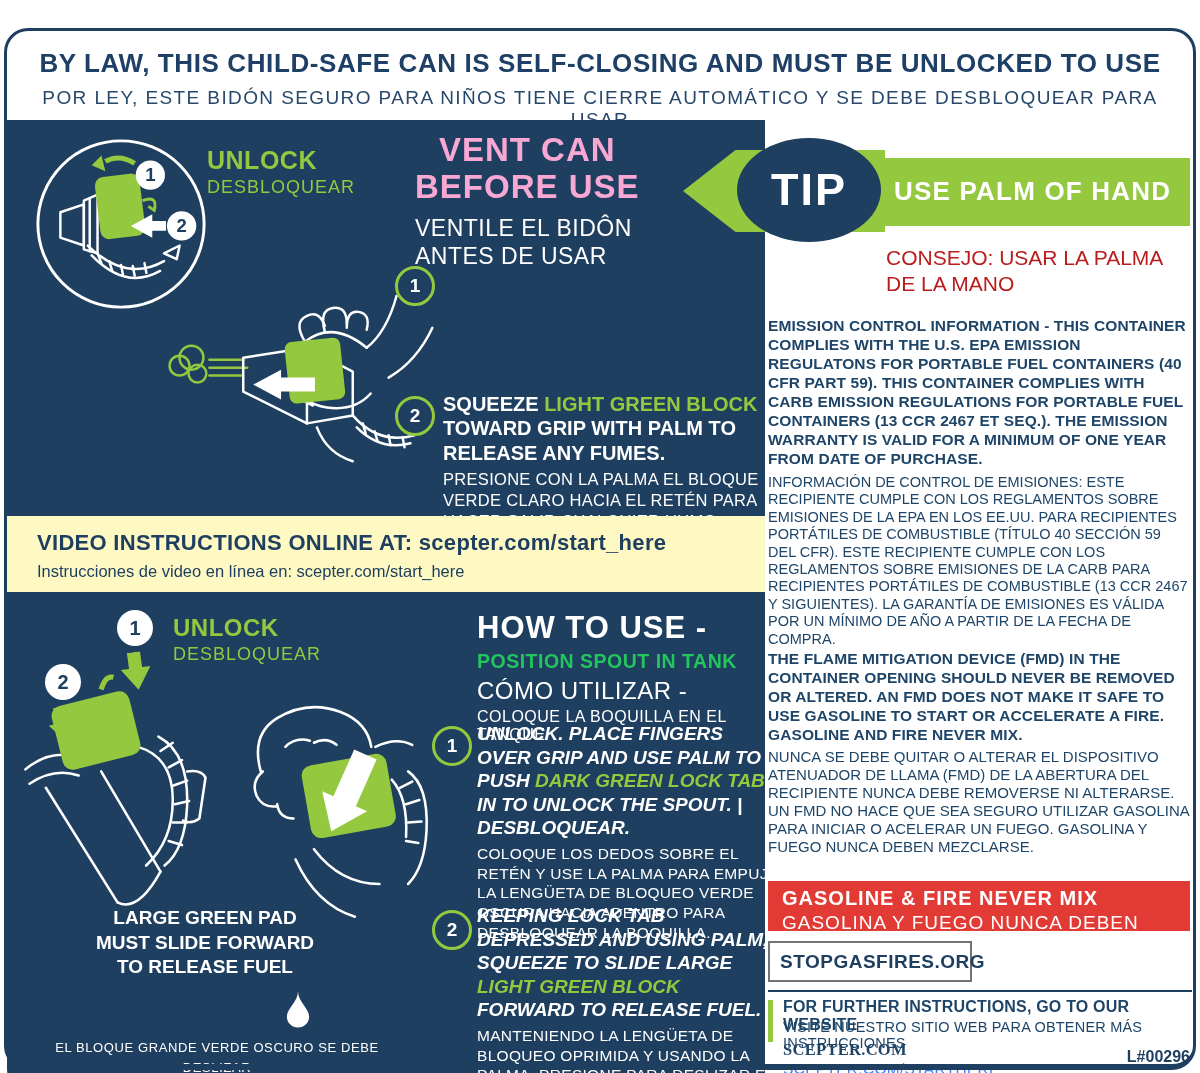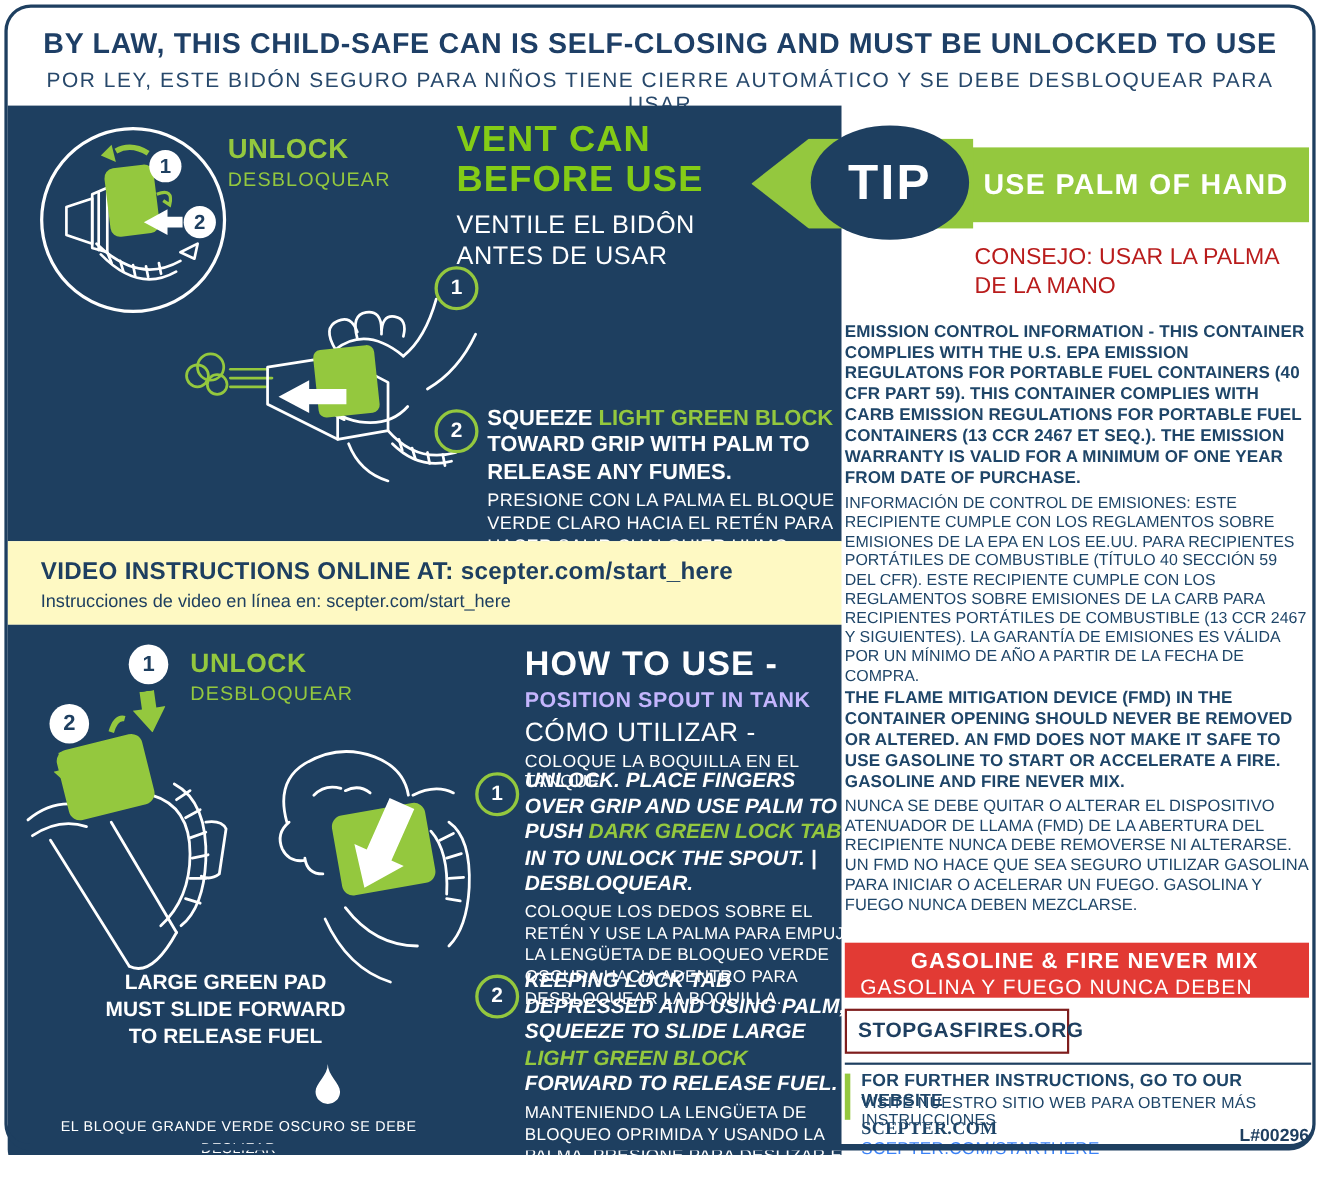--- a/index.html
+++ b/index.html
@@ -1,71 +1,71 @@
 <!DOCTYPE html>
 <html><head>
 <meta charset="utf-8">
 <style>
   html,body{margin:0;padding:0;background:#fff;}
   .label{position:relative;width:1200px;height:1050px;background:#fff;overflow:hidden;
-         font-family:"Liberation Sans",sans-serif;-webkit-font-smoothing:antialiased;}
+         font-family:"Liberation Sans",sans-serif;margin-top:24px;-webkit-font-smoothing:antialiased;}
   .abs{position:absolute;}
   .label-border{position:absolute;inset:4px;border:3px solid #1e3f60;border-bottom-width:6px;
                 border-radius:24px;pointer-events:none;z-index:40;}
   
   .hdr{left:30px;right:30px;top:24px;text-align:center;color:#1e3f66;}
   .hdr-en{font-size:26px;font-weight:bold;letter-spacing:.6px;}
   .hdr-es{font-size:19px;letter-spacing:1.4px;color:#27486b;margin-top:8px;}
   
   .panel{background:#1e3f60;left:7px;width:758px;}
   .panel1{top:96px;height:396px;}
   .banner-video{left:7px;top:492px;width:758px;height:76px;background:#fef9c3;color:#1e3f60;}
   .banner-video .l1{font-weight:bold;font-size:22px;letter-spacing:.3px;margin:14px 0 0 30px;}
   .banner-video .l2{font-size:16.5px;margin:6px 0 0 30px;}
   .panel2{top:568px;height:497px;border-radius:0 0 0 20px;}
   .green-txt{color:#94c83e;}
   .unlock-en{font-weight:bold;font-size:25px;letter-spacing:.5px;}
   .unlock-es{font-size:18px;letter-spacing:1px;margin-top:2px;}
-  .vent-title{color:#84cc16;font-weight:bold;font-size:33px;line-height:1.12;letter-spacing:1px;white-space:pre-line;}
+  .vent-title{color:#f9a8d4;font-weight:bold;font-size:33px;line-height:1.12;letter-spacing:1px;white-space:pre-line;text-align:center;}
   .vent-sub{color:#fff;font-size:23px;line-height:1.22;letter-spacing:.5px;white-space:pre-line;}
   .marker-outline{width:34px;height:34px;border-radius:50%;border:3px solid #94c83e;color:#fff;
                   font-weight:bold;font-size:19px;display:flex;align-items:center;justify-content:center;}
   .marker-solid{width:36px;height:36px;border-radius:50%;background:#fff;color:#1e3f60;
                 font-weight:bold;font-size:20px;display:flex;align-items:center;justify-content:center;}
   .dn-arrow{width:30px;height:38px;background:#94c83e;
             clip-path:polygon(28% 0,72% 0,72% 42%,100% 42%,50% 100%,0 42%,28% 42%);}
   .step-txt{color:#fff;}
   .step-txt .bold{font-weight:bold;font-size:20px;line-height:1.22;}
   .step-txt .hl{color:#94c83e;}
   .step-txt .es{font-size:16.5px;line-height:1.27;letter-spacing:.3px;margin-top:4px;}
   .step-txt2 .bold{font-size:19px;line-height:1.24;font-style:italic;}
   .step-txt2 .es{font-size:15.5px;line-height:1.28;}
   .howto-t1{color:#fff;font-weight:bold;font-size:31px;letter-spacing:1px;}
-  .howto-t2{color:#c4b5fd;font-weight:bold;font-size:19.5px;letter-spacing:.5px;margin-top:4px;}
+  .howto-t2{color:#22c55e;font-weight:bold;font-size:19.5px;letter-spacing:.5px;margin-top:4px;}
   .howto-t3{color:#fff;font-size:24px;letter-spacing:.5px;margin-top:4px;}
   .howto-t4{color:#fff;font-size:16px;letter-spacing:.5px;margin-top:3px;}
   .pad-note{color:#fff;font-weight:bold;font-size:19px;line-height:1.3;text-align:center;white-space:pre-line;}
   .pad-note-es{color:#fff;font-size:13px;letter-spacing:.6px;line-height:1.5;text-align:center;white-space:pre-line;}
   
   .tip-chevron{left:683px;top:126px;width:202px;height:82px;background:#94c83e;
                clip-path:polygon(0 50%,26% 0,100% 0,100% 100%,26% 100%);z-index:2;}
   .tip-bar{left:860px;top:134px;width:330px;height:68px;background:#94c83e;z-index:1;}
   .tip-bubble{left:737px;top:114px;width:144px;height:104px;background:#1e3f60;border-radius:50%;
               display:flex;align-items:center;justify-content:center;z-index:3;}
   .tip-bubble span{color:#fff;font-weight:bold;font-size:45px;letter-spacing:2px;}
   .tip-banner-txt{left:894px;top:152px;width:296px;color:#fff;font-weight:bold;font-size:26px;
                   letter-spacing:1.2px;z-index:4;}
   .consejo{left:886px;top:221px;width:300px;color:#b91c1c;font-size:21px;line-height:1.25;}
   .para{color:#1e4568;width:424px;left:768px;}
   .para-bold{font-weight:bold;font-size:15.5px;line-height:1.23;letter-spacing:.1px;}
   .para-reg{font-size:14.5px;line-height:1.2;}
   .fire-banner{left:768px;top:857px;width:422px;height:50px;background:#e23a34;color:#fff;}
-  .fire-banner .en{font-weight:bold;font-size:20px;letter-spacing:1px;margin:6px 0 0 14px;text-align:center;}
+  .fire-banner .en{font-weight:bold;font-size:20px;letter-spacing:1px;margin:6px 0 0 14px;}
   .fire-banner .es{font-size:19px;letter-spacing:1px;margin:2px 0 0 14px;}
-  .stop-box{left:768px;top:917px;width:200px;height:37px;border:2px solid #7f1d1d;background:#fff;
+  .stop-box{left:768px;top:917px;width:200px;height:37px;border:2px solid #737373;background:#fff;
             display:flex;align-items:center;}
   .stop-box span{color:#1e3f60;font-weight:bold;font-size:19px;letter-spacing:.5px;margin-left:10px;}
   .divider{left:768px;top:966px;width:424px;height:2px;background:#1e3f60;}
   .accent-bar{left:768px;top:976px;width:5px;height:42px;background:#94c83e;}
   .further-en{left:783px;top:974px;color:#1e4568;font-weight:bold;font-size:16px;letter-spacing:.2px;}
   .further-es{left:783px;top:995px;color:#1e4568;font-size:14.5px;letter-spacing:.2px;}
   .site1{left:783px;top:1016px;color:#1e4568;font-weight:bold;font-size:16.5px;letter-spacing:.3px;font-family:Liberation Serif, serif;}
   .site2{left:783px;top:1036px;color:#3b82f6;font-size:15.5px;letter-spacing:.3px;}
   .lot{left:1040px;top:1024px;width:150px;text-align:right;color:#1e3f60;font-weight:bold;font-size:16px;}
   svg{display:block;}

